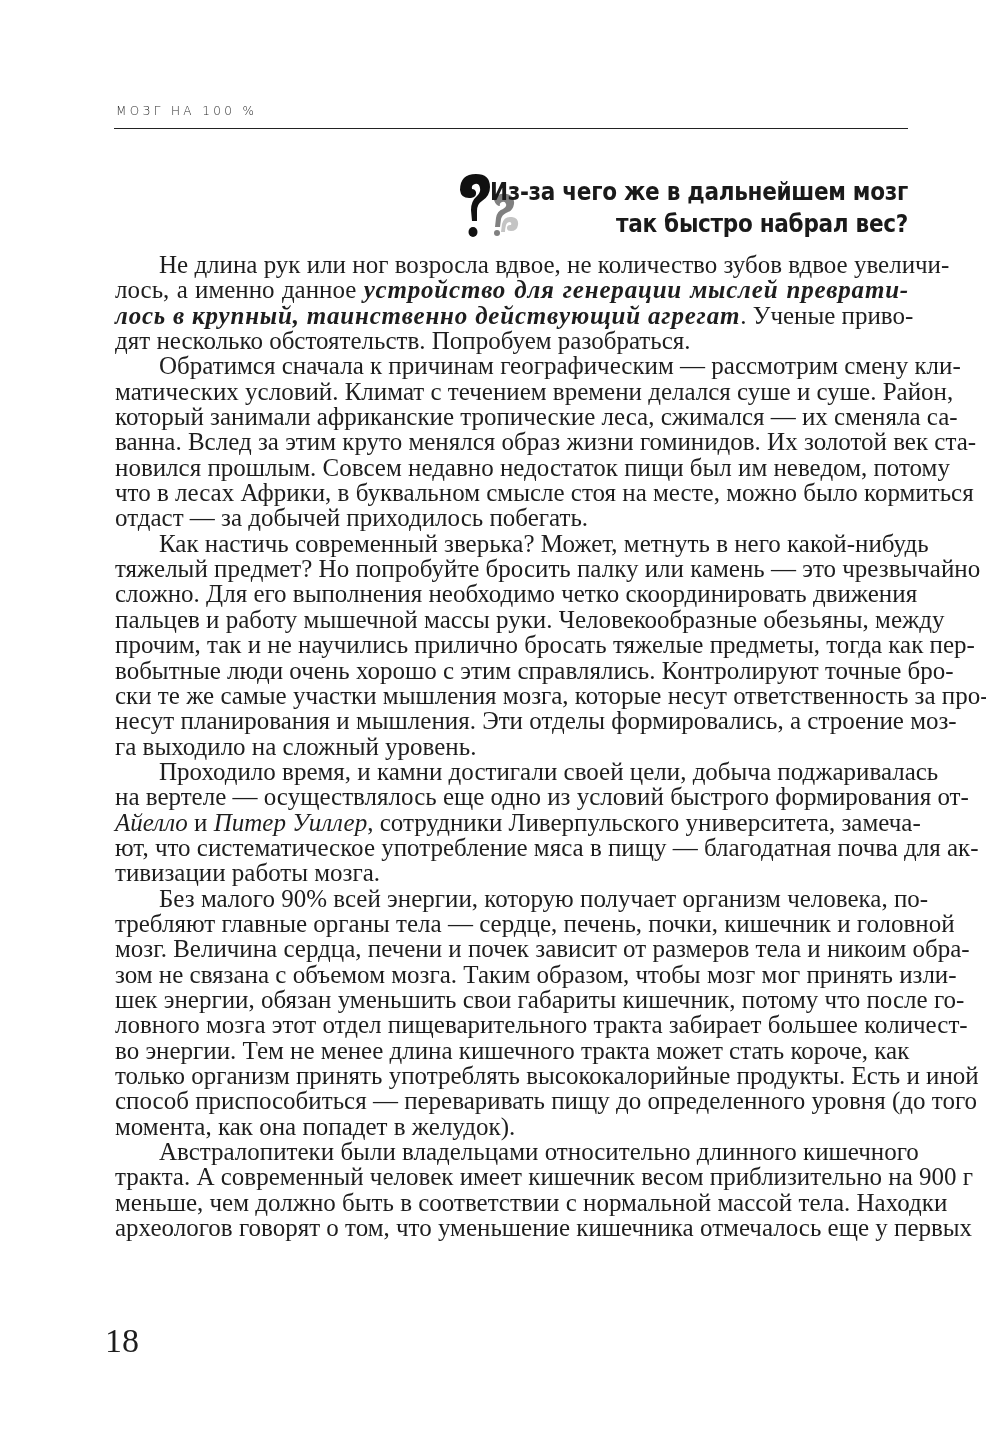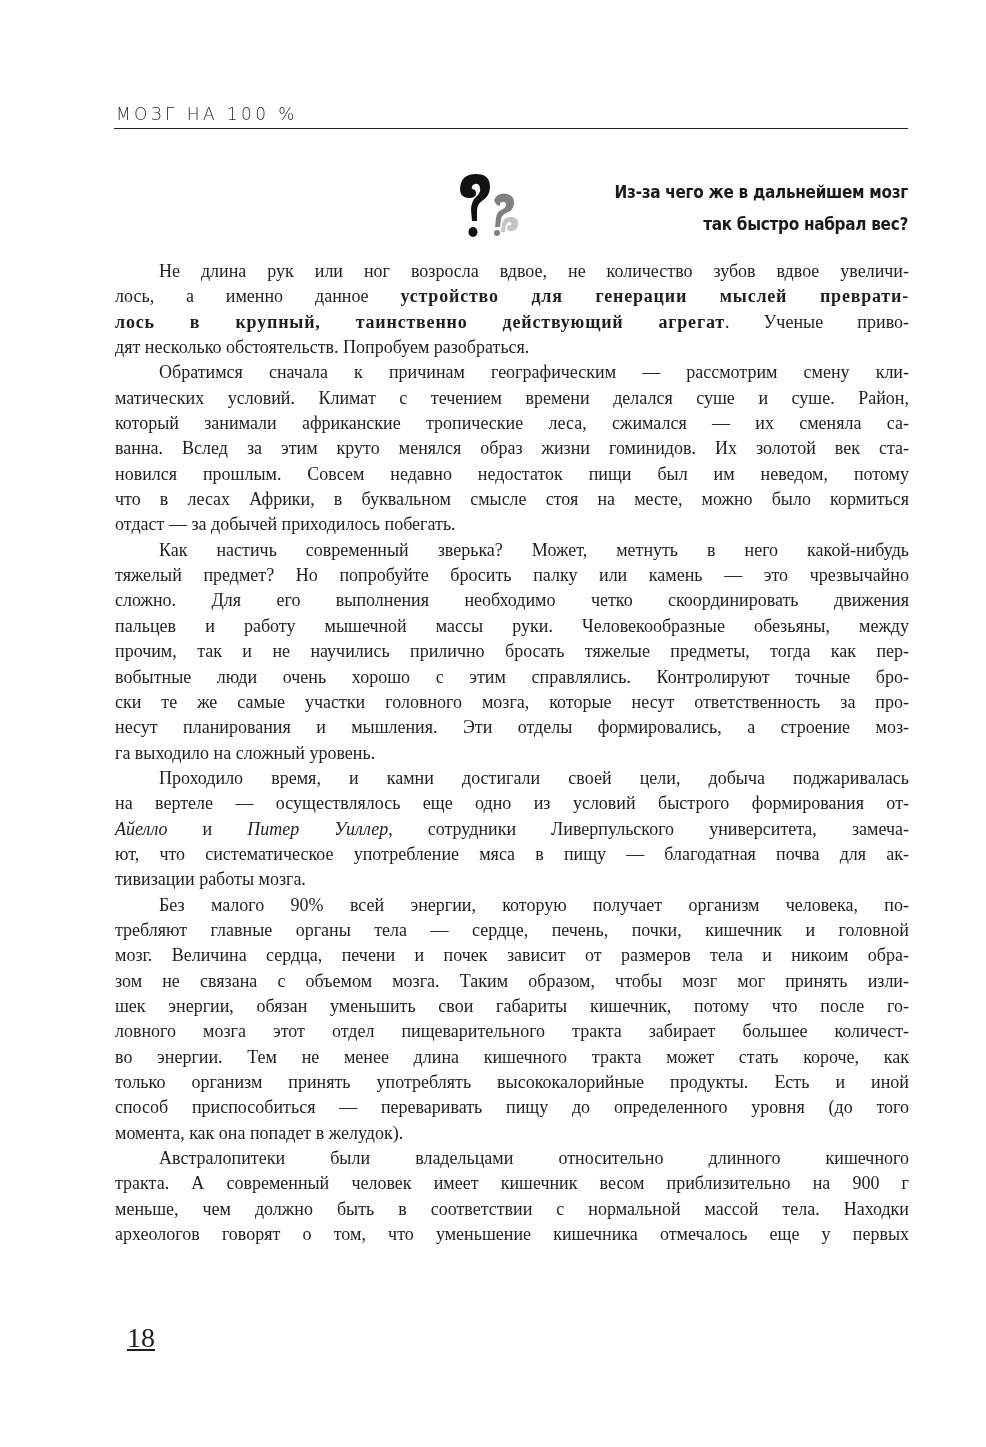--- a/index.html
+++ b/index.html
@@ -1,45 +1,45 @@
 <!DOCTYPE html>
 <html><head>
 <meta charset="utf-8">
 <style>
   html, body { margin: 0; padding: 0; background: #ffffff; }
   body { width: 986px; height: 1447px; position: relative; overflow: hidden; color: #1e1e1e; }
   .running-head {
     position: absolute; left: 116px; top: 104px;
-    font-family: "DejaVu Sans", sans-serif; font-size: 17px; letter-spacing: 3.4px;
+    font-family: "DejaVu Sans", sans-serif; font-size: 12px; letter-spacing: 3.4px;
     color: #2a2a2a; font-weight: 300;
   }
   .head-rule {
     position: absolute; left: 114px; top: 128px; width: 794px; height: 0;
     border-top: 1.3px solid #222;
   }
   .question-block {
     position: absolute; left: 458px; top: 172px; width: 450px; height: 70px;
   }
   .qicon { position: absolute; left: 0; top: 0; width: 70px; height: 70px; }
   .question-title {
     position: absolute; right: 0; top: 4px; text-align: right;
     font-family: "DejaVu Sans Condensed", "DejaVu Sans", sans-serif;
-    font-size: 17px; line-height: 32px; font-weight: bold; color: #1a1a1a;
+    font-size: 24px; line-height: 32px; font-weight: bold; color: #1a1a1a;
     letter-spacing: -0.3px;
   }
   .body-text {
-    position: absolute; left: 115px; top: 259px; width: 794px;
-    font-family: "Liberation Serif", serif; font-size: 18px; line-height: 25.35px;
+    position: absolute; left: 115px; top: 252px; width: 794px;
+    font-family: "Liberation Serif", serif; font-size: 25px; line-height: 25.35px;
     color: #1e1e1e; text-align: justify; hyphens: manual;
   }
-  .em-bold { font-weight: bold; letter-spacing: 0.8px; }
+  .em-bold { font-weight: bold; font-style: italic; letter-spacing: 0.8px; }
   .em-ital { font-style: italic; }
   .page-number {
-    position: absolute; left: 127px; top: 1322px;
-    font-family: "Liberation Serif", serif; font-size: 28px; color: #1e1e1e; text-decoration: underline;
+    position: absolute; left: 105px; top: 1322px;
+    font-family: "Liberation Serif", serif; font-size: 34px; color: #1e1e1e;
   }
   .line { display: block; text-align: justify; text-align-last: justify; white-space: nowrap; }
   .line.last { text-align-last: left; }
   .line.ind { padding-left: 44px; }
 </style>
 </head>
 <body>
 
 <div class="running-head">МОЗГ НА 100 %</div>
 <div class="head-rule"></div>
@@ -72,21 +72,21 @@
     <span class="line">ванна. Вслед за этим круто менялся образ жизни гоминидов. Их золотой век ста-</span>
     <span class="line">новился прошлым. Совсем недавно недостаток пищи был им неведом, потому</span>
     <span class="line">что в лесах Африки, в буквальном смысле стоя на месте, можно было кормиться</span>
     <span class="line last">отдаст — за добычей приходилось побегать.</span>
     <span class="line ind">Как настичь современный зверька? Может, метнуть в него какой-нибудь</span>
     <span class="line">тяжелый предмет? Но попробуйте бросить палку или камень — это чрезвычайно</span>
     <span class="line">сложно. Для его выполнения необходимо четко скоординировать движения</span>
     <span class="line">пальцев и работу мышечной массы руки. Человекообразные обезьяны, между</span>
     <span class="line">прочим, так и не научились прилично бросать тяжелые предметы, тогда как пер-</span>
     <span class="line">вобытные люди очень хорошо с этим справлялись. Контролируют точные бро-</span>
-    <span class="line">ски те же самые участки головного мозга, которые несут ответственность за про-</span>
+    <span class="line">ски те же самые участки мышления мозга, которые несут ответственность за про-</span>
     <span class="line">несут планирования и мышления. Эти отделы формировались, а строение моз-</span>
     <span class="line last">га выходило на сложный уровень.</span>
     <span class="line ind">Проходило время, и камни достигали своей цели, добыча поджаривалась</span>
     <span class="line">на вертеле — осуществлялось еще одно из условий быстрого формирования от-</span>
     <span class="line"><span class="em-ital">Айелло</span><span> и </span><span class="em-ital">Питер Уиллер</span><span>, сотрудники Ливерпульского университета, замеча-</span></span>
     <span class="line">ют, что систематическое употребление мяса в пищу — благодатная почва для ак-</span>
     <span class="line last">тивизации работы мозга.</span>
     <span class="line ind">Без малого 90% всей энергии, которую получает организм человека, по-</span>
     <span class="line">требляют главные органы тела — сердце, печень, почки, кишечник и головной</span>
     <span class="line">мозг. Величина сердца, печени и почек зависит от размеров тела и никоим обра-</span>

